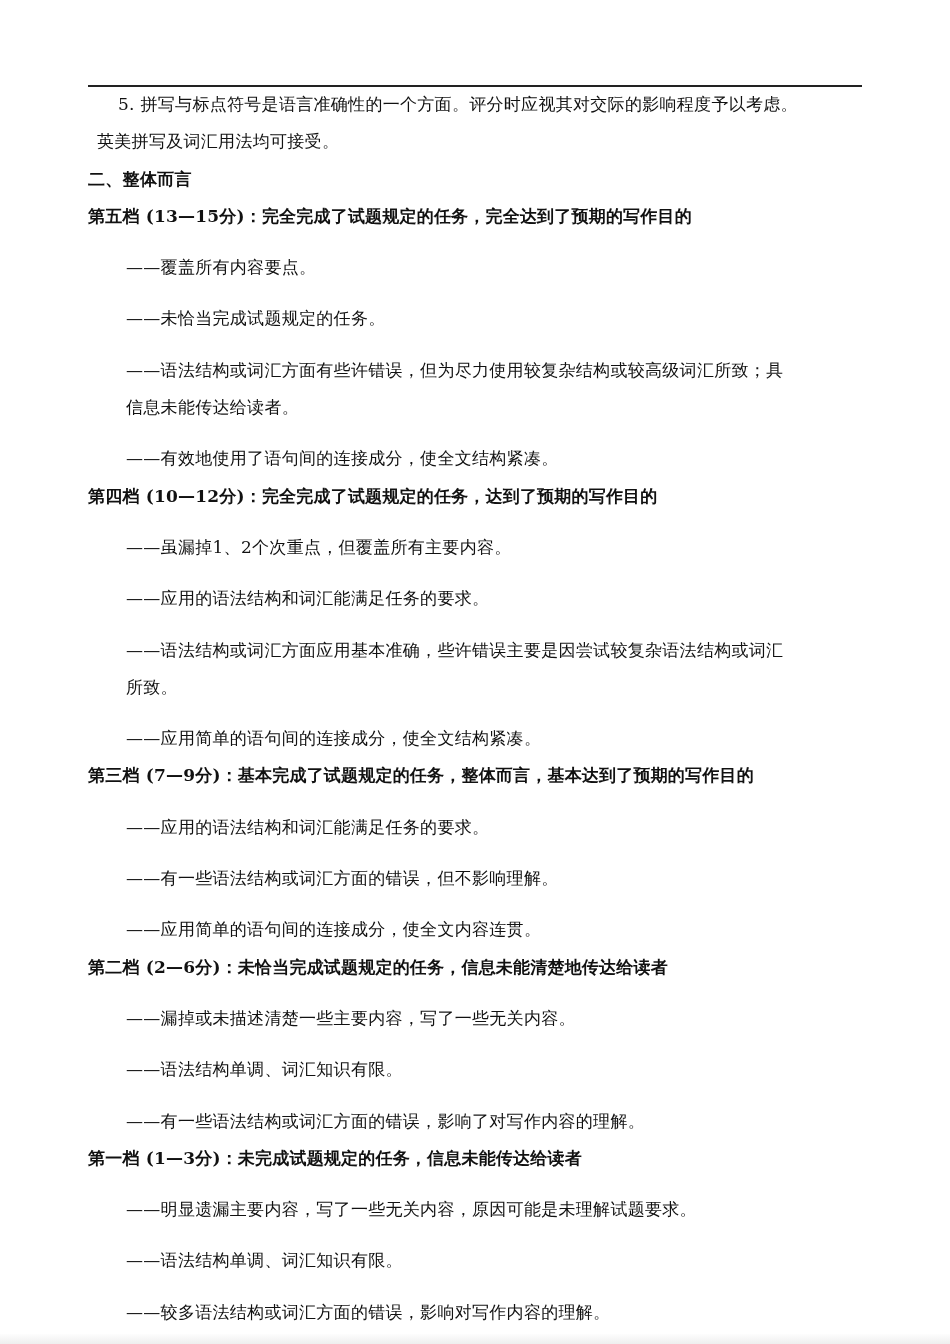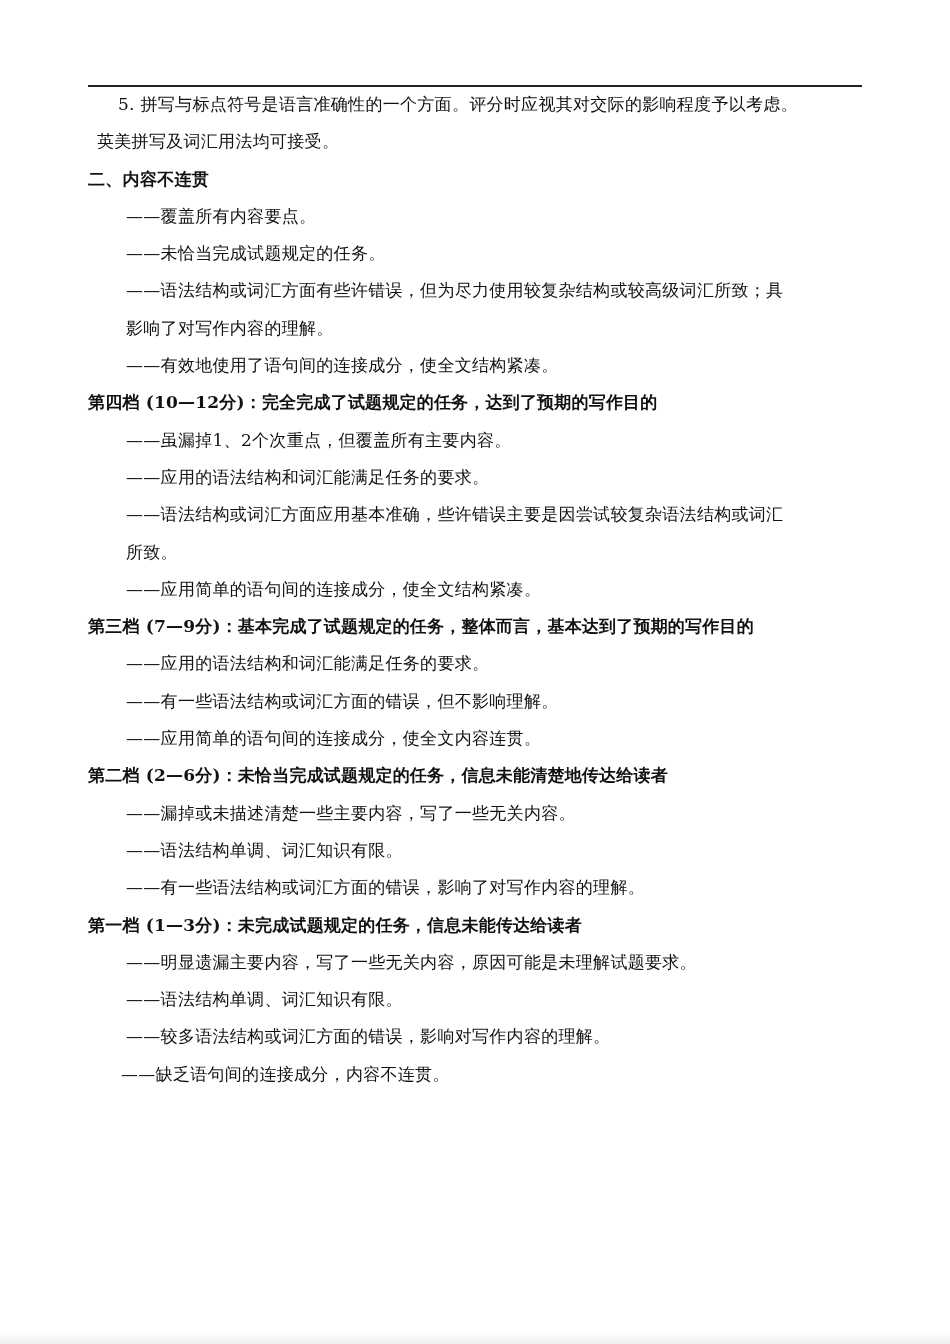--- a/index.html
+++ b/index.html
@@ -49,20 +49,21 @@
       font-weight: bold;
       padding-left: 0;
     }
     .tier-heading {
       font-weight: bold;
       padding-left: 0;
       letter-spacing: 0.2px;
     }
     .criterion {
       padding-left: 38px;
+      margin-top: 14px;
     }
     .criterion-cont {
       padding-left: 38px;
     }
     .criterion-last {
       padding-left: 33px;
     }
     .bottom-shade {
       position: absolute;
       left: 0;
@@ -76,26 +77,27 @@
 <body>
 
 <div class="page">
   <div class="top-rule"></div>
 
   <div class="content">
 
     <div class="line para-first">5. 拼写与标点符号是语言准确性的一个方面。评分时应视其对交际的影响程度予以考虑。</div>
     <div class="line para-cont">英美拼写及词汇用法均可接受。</div>
 
-    <div class="line section-heading">二、内容不连贯</div>
+    <div class="line section-heading">二、整体而言</div>
 
+    <div class="line tier-heading">第五档 (13—15分)：完全完成了试题规定的任务，完全达到了预期的写作目的</div>
     <div class="line criterion">——覆盖所有内容要点。</div>
     <div class="line criterion">——未恰当完成试题规定的任务。</div>
     <div class="line criterion">——语法结构或词汇方面有些许错误，但为尽力使用较复杂结构或较高级词汇所致；具</div>
-    <div class="line criterion-cont">影响了对写作内容的理解。</div>
+    <div class="line criterion-cont">信息未能传达给读者。</div>
     <div class="line criterion">——有效地使用了语句间的连接成分，使全文结构紧凑。</div>
 
     <div class="line tier-heading">第四档 (10—12分)：完全完成了试题规定的任务，达到了预期的写作目的</div>
     <div class="line criterion">——虽漏掉1、2个次重点，但覆盖所有主要内容。</div>
     <div class="line criterion">——应用的语法结构和词汇能满足任务的要求。</div>
     <div class="line criterion">——语法结构或词汇方面应用基本准确，些许错误主要是因尝试较复杂语法结构或词汇</div>
     <div class="line criterion-cont">所致。</div>
     <div class="line criterion">——应用简单的语句间的连接成分，使全文结构紧凑。</div>
 
     <div class="line tier-heading">第三档 (7—9分)：基本完成了试题规定的任务，整体而言，基本达到了预期的写作目的</div>

